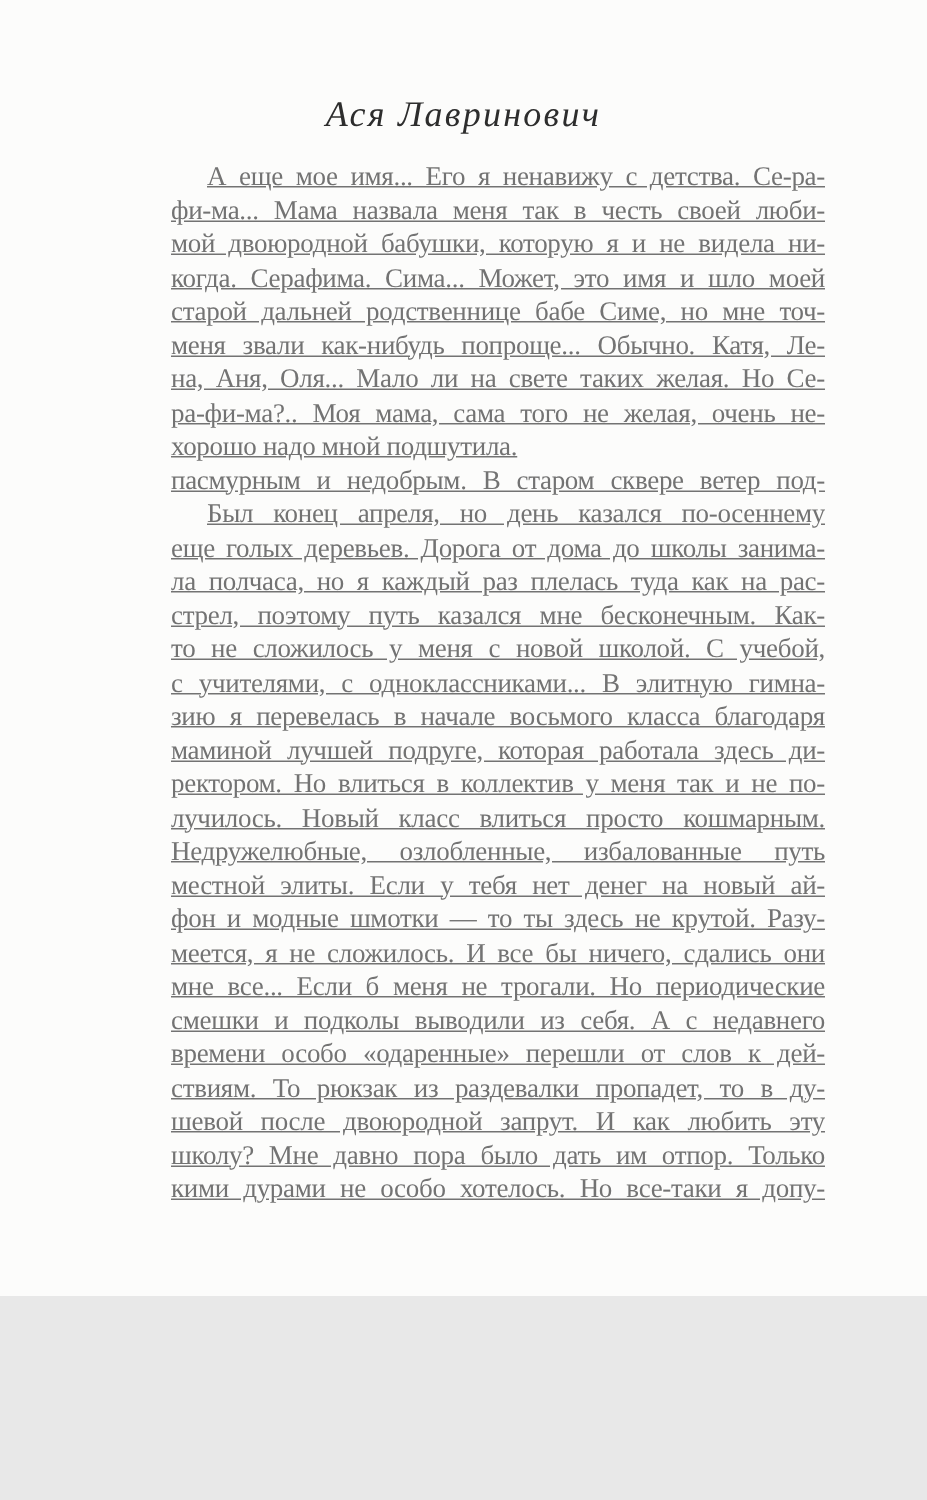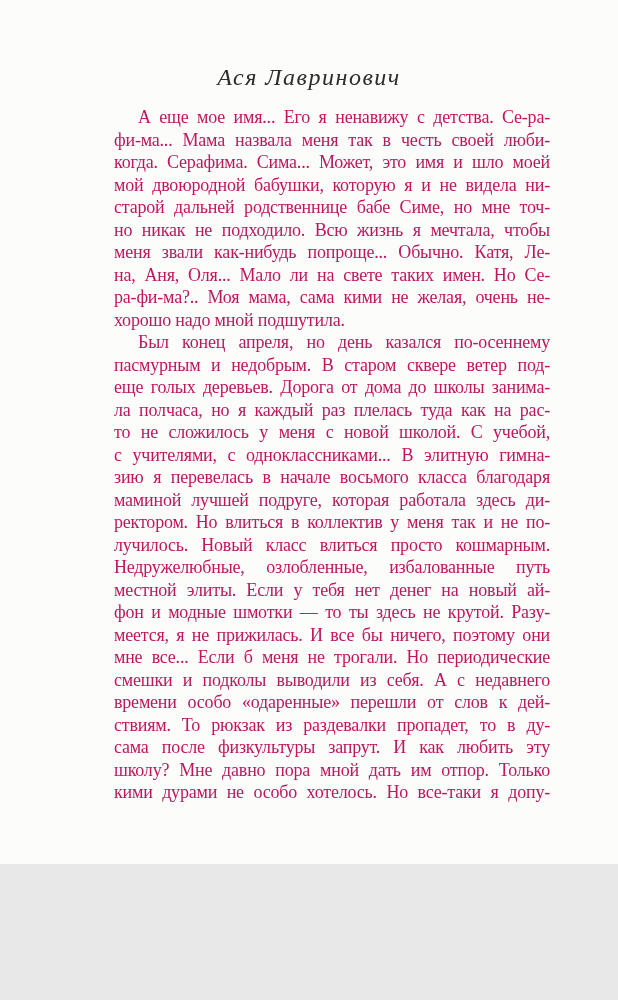--- a/index.html
+++ b/index.html
@@ -29,21 +29,22 @@
     color: #2d2d2d;
   }
   .body-text {
     position: absolute;
     left: 114px;
     top: 106px;
     width: 436px;
     font-size: 18px;
     line-height: 22.5px;
     letter-spacing: -0.2px;
-    color: #be185d;
+    color: #737373;
+    text-decoration: underline;
   }
   .line {
     text-align: justify;
     text-align-last: justify;
     height: 22.5px;
     overflow: hidden;
     white-space: nowrap;
   }
   .line.para-end {
     text-align-last: left;
@@ -62,45 +63,45 @@
 </style>
 </head>
 <body>
 
 <div class="page">
   <div class="running-head">Ася Лавринович</div>
 
   <div class="body-text">
       <div class="line indent">А еще мое имя... Его я ненавижу с детства. Се-ра-</div>
       <div class="line">фи-ма... Мама назвала меня так в честь своей люби-</div>
+      <div class="line">мой двоюродной бабушки, которую я и не видела ни-</div>
       <div class="line">когда. Серафима. Сима... Может, это имя и шло моей</div>
-      <div class="line">мой двоюродной бабушки, которую я и не видела ни-</div>
       <div class="line">старой дальней родственнице бабе Симе, но мне точ-</div>
-      <div class="line">но никак не подходило. Всю жизнь я мечтала, чтобы</div>
       <div class="line">меня звали как-нибудь попроще... Обычно. Катя, Ле-</div>
-      <div class="line">на, Аня, Оля... Мало ли на свете таких имен. Но Се-</div>
-      <div class="line">ра-фи-ма?.. Моя мама, сама кими не желая, очень не-</div>
+      <div class="line">на, Аня, Оля... Мало ли на свете таких желая. Но Се-</div>
+      <div class="line">ра-фи-ма?.. Моя мама, сама того не желая, очень не-</div>
       <div class="line para-end">хорошо надо мной подшутила.</div>
+      <div class="line">пасмурным и недобрым. В старом сквере ветер под-</div>
       <div class="line indent">Был конец апреля, но день казался по-осеннему</div>
-      <div class="line">пасмурным и недобрым. В старом сквере ветер под-</div>
       <div class="line">еще голых деревьев. Дорога от дома до школы занима-</div>
       <div class="line">ла полчаса, но я каждый раз плелась туда как на рас-</div>
+      <div class="line">стрел, поэтому путь казался мне бесконечным. Как-</div>
       <div class="line">то не сложилось у меня с новой школой. С учебой,</div>
       <div class="line">с учителями, с одноклассниками... В элитную гимна-</div>
       <div class="line">зию я перевелась в начале восьмого класса благодаря</div>
       <div class="line">маминой лучшей подруге, которая работала здесь ди-</div>
       <div class="line">ректором. Но влиться в коллектив у меня так и не по-</div>
       <div class="line">лучилось. Новый класс влиться просто кошмарным.</div>
       <div class="line">Недружелюбные, озлобленные, избалованные путь</div>
       <div class="line">местной элиты. Если у тебя нет денег на новый ай-</div>
       <div class="line">фон и модные шмотки — то ты здесь не крутой. Разу-</div>
-      <div class="line">меется, я не прижилась. И все бы ничего, поэтому они</div>
+      <div class="line">меется, я не сложилось. И все бы ничего, сдались они</div>
       <div class="line">мне все... Если б меня не трогали. Но периодические</div>
       <div class="line">смешки и подколы выводили из себя. А с недавнего</div>
       <div class="line">времени особо «одаренные» перешли от слов к дей-</div>
       <div class="line">ствиям. То рюкзак из раздевалки пропадет, то в ду-</div>
-      <div class="line">сама после физкультуры запрут. И как любить эту</div>
-      <div class="line">школу? Мне давно пора мной дать им отпор. Только</div>
+      <div class="line">шевой после двоюродной запрут. И как любить эту</div>
+      <div class="line">школу? Мне давно пора было дать им отпор. Только</div>
       <div class="line">кими дурами не особо хотелось. Но все-таки я допу-</div>
     </div>
 
   <div class="folio">8</div>
 </div>
 
 </body></html>

